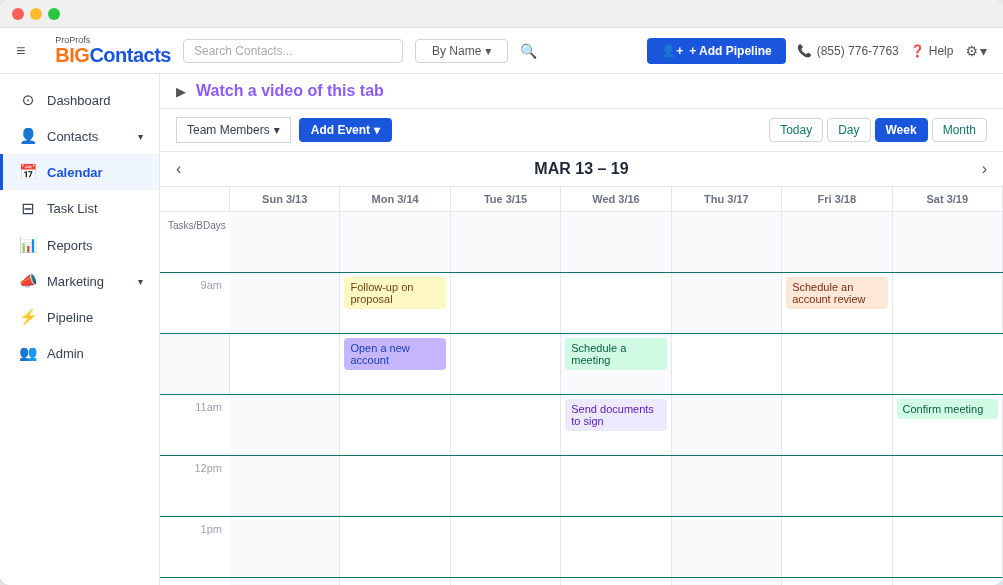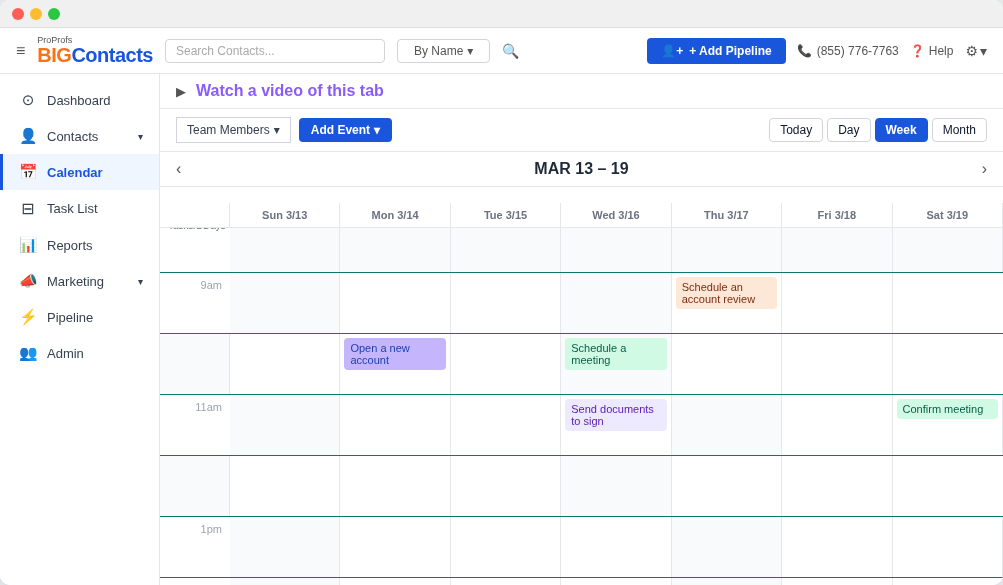--- a/index.html
+++ b/index.html
@@ -5,21 +5,21 @@
     * { box-sizing: border-box; margin: 0; padding: 0; }
     body { font-family: -apple-system, BlinkMacSystemFont, 'Segoe UI', sans-serif; font-size: 13px; background: #f0f2f5; display: flex; justify-content: center; align-items: center; min-height: 100vh; }
     .window { width: 1003px; height: 585px; background: #fff; border-radius: 10px; box-shadow: 0 4px 30px rgba(0,0,0,0.18); overflow: hidden; display: flex; flex-direction: column; }
     .titlebar { height: 28px; background: #f0f0f0; border-bottom: 1px solid #ddd; display: flex; align-items: center; padding: 0 12px; gap: 6px; flex-shrink: 0; }
     .dot { width: 12px; height: 12px; border-radius: 50%; }
     .dot-red { background: #ff5f57; }
     .dot-yellow { background: #febc2e; }
     .dot-green { background: #28c840; }
     .topbar { height: 46px; background: #fff; border-bottom: 1px solid #e5e7eb; display: flex; align-items: center; padding: 0 16px; gap: 12px; flex-shrink: 0; }
     .hamburger { font-size: 16px; color: #555; cursor: pointer; }
-    .logo { display: flex; align-items: center; gap: 2px; }
+    .logo { display: flex; align-items: center; gap: 2px; margin-left: 18px; }
     .logo-prefix { font-size: 9px; color: #555; font-weight: 500; }
     .logo-text { font-size: 20px; font-weight: 700; color: #1a56db; letter-spacing: -0.5px; }
     .logo-text span { color: #f97316; }
     .search-bar { display: flex; align-items: center; border: 1px solid #d1d5db; border-radius: 4px; padding: 4px 10px; gap: 6px; flex: 1; max-width: 220px; }
     .search-bar input { border: none; outline: none; font-size: 12px; color: #555; width: 100%; background: transparent; }
     .search-bar input::placeholder { color: #aaa; }
     .by-name { display: flex; align-items: center; gap: 4px; border: 1px solid #d1d5db; border-radius: 4px; padding: 4px 16px; font-size: 12px; color: #555; cursor: pointer; }
     .search-icon-btn { color: #888; cursor: pointer; font-size: 14px; }
     .topbar-right { margin-left: auto; display: flex; align-items: center; gap: 12px; }
     .btn-add-contact { background: #1a56db; color: #fff; border: none; border-radius: 4px; padding: 6px 14px; font-size: 12px; font-weight: 600; cursor: pointer; display: flex; align-items: center; gap: 6px; }
@@ -31,29 +31,29 @@
     .sidebar-item { display: flex; align-items: center; gap: 10px; padding: 9px 16px; font-size: 13px; color: #374151; cursor: pointer; border-left: 3px solid transparent; }
     .sidebar-item.active { color: #1a56db; border-left: 3px solid #1a56db; background: #eff6ff; font-weight: 600; }
     .sidebar-item .icon { font-size: 15px; width: 18px; text-align: center; }
     .sidebar-item .arrow { margin-left: auto; font-size: 10px; }
     .content-area { flex: 1; display: flex; flex-direction: column; overflow: hidden; background: #fff; }
     .content-topbar { padding: 8px 16px; border-bottom: 1px solid #e5e7eb; display: flex; align-items: center; gap: 10px; }
     .calendar-toolbar { padding: 8px 16px; display: flex; align-items: center; gap: 8px; border-bottom: 1px solid #e5e7eb; }
     .team-members-btn { display: flex; align-items: center; gap: 4px; border: 1px solid #d1d5db; border-radius: 0; padding: 5px 10px; font-size: 12px; color: #374151; cursor: pointer; background: #fff; }
     .add-event-btn { display: flex; align-items: center; gap: 4px; border: none; border-radius: 4px; padding: 5px 12px; font-size: 12px; color: #fff; cursor: pointer; background: #1a56db; font-weight: 600; }
     .view-btns { margin-left: auto; display: flex; align-items: center; gap: 4px; }
-    .view-btn { border: 1px solid #d1d5db; background: #fff; border-radius: 4px; padding: 4px 10px; font-size: 12px; color: #0f172a; cursor: pointer; }
+    .view-btn { border: 1px solid #d1d5db; background: #fff; border-radius: 4px; padding: 4px 10px; font-size: 12px; color: #0f766e; cursor: pointer; }
     .view-btn.active { background: #1a56db; color: #fff; border-color: #1a56db; font-weight: 600; }
     .calendar-nav { padding: 8px 16px; display: flex; align-items: center; justify-content: center; position: relative; border-bottom: 1px solid #e5e7eb; }
     .nav-arrow { font-size: 16px; color: #555; cursor: pointer; position: absolute; }
     .nav-arrow-left { left: 16px; }
     .nav-arrow-right { right: 16px; }
     .cal-title { font-size: 16px; font-weight: 700; color: #1f2937; }
     .calendar-grid { flex: 1; overflow-y: auto; }
-    .cal-header-row { display: grid; grid-template-columns: 70px repeat(7, 1fr); border-bottom: 1px solid #e5e7eb; position: sticky; top: 16px; background: #fff; z-index: 1; }
+    .cal-header-row { display: grid; grid-template-columns: 70px repeat(7, 1fr); border-bottom: 1px solid #e5e7eb; position: sticky; top: 0; background: #fff; z-index: 1; }
     .cal-header-cell { padding: 6px 4px; text-align: center; font-size: 11px; font-weight: 600; color: #6b7280; border-right: 1px solid #e5e7eb; }
     .cal-header-cell:first-child { border-right: 1px solid #e5e7eb; }
     .cal-row { display: grid; grid-template-columns: 70px repeat(7, 1fr); border-bottom: 1px solid #0f766e; min-height: 60px; }
     .cal-time { font-size: 11px; color: #9ca3af; padding: 6px 8px 0; text-align: right; }
     .cal-cell { border-right: 1px solid #e5e7eb; position: relative; padding: 4px; min-height: 60px; }
     .cal-cell.grey { background: #f9fafb; }
     .event { border-radius: 4px; padding: 4px 6px; font-size: 11px; font-weight: 500; }
     .event-yellow { background: #fef9c3; color: #713f12; }
     .event-blue { background: #c4b5fd; color: #1e40af; }
     .event-purple { background: #ede9fe; color: #5b21b6; }
@@ -197,20 +197,23 @@
           <div class="cal-cell"></div>
           <div class="cal-cell"></div>
           <div class="cal-cell grey"></div>
           <div class="cal-cell"></div>
           <div class="cal-cell"></div>
         </div>
 
         <div class="cal-row">
           <div class="cal-time">9am</div>
           <div class="cal-cell grey"></div>
+          <div class="cal-cell">
+            <div class="event event-yellow">Follow-up on proposal</div>
+          </div>
           <div class="cal-cell"></div>
           <div class="cal-cell"></div>
           <div class="cal-cell grey"></div>
           <div class="cal-cell">
             <div class="event event-peach">Schedule an account review</div>
           </div>
           <div class="cal-cell"></div>
         </div>
 
         <div class="cal-row">
@@ -236,20 +239,21 @@
             <div class="event event-purple">Send documents to sign</div>
           </div>
           <div class="cal-cell grey"></div>
           <div class="cal-cell"></div>
           <div class="cal-cell">
             <div class="event event-green">Confirm meeting</div>
           </div>
         </div>
 
         <div class="cal-row">
+          <div class="cal-time">12pm</div>
           <div class="cal-cell grey"></div>
           <div class="cal-cell"></div>
           <div class="cal-cell"></div>
           <div class="cal-cell"></div>
           <div class="cal-cell grey"></div>
           <div class="cal-cell"></div>
           <div class="cal-cell"></div>
         </div>
 
         <div class="cal-row">

